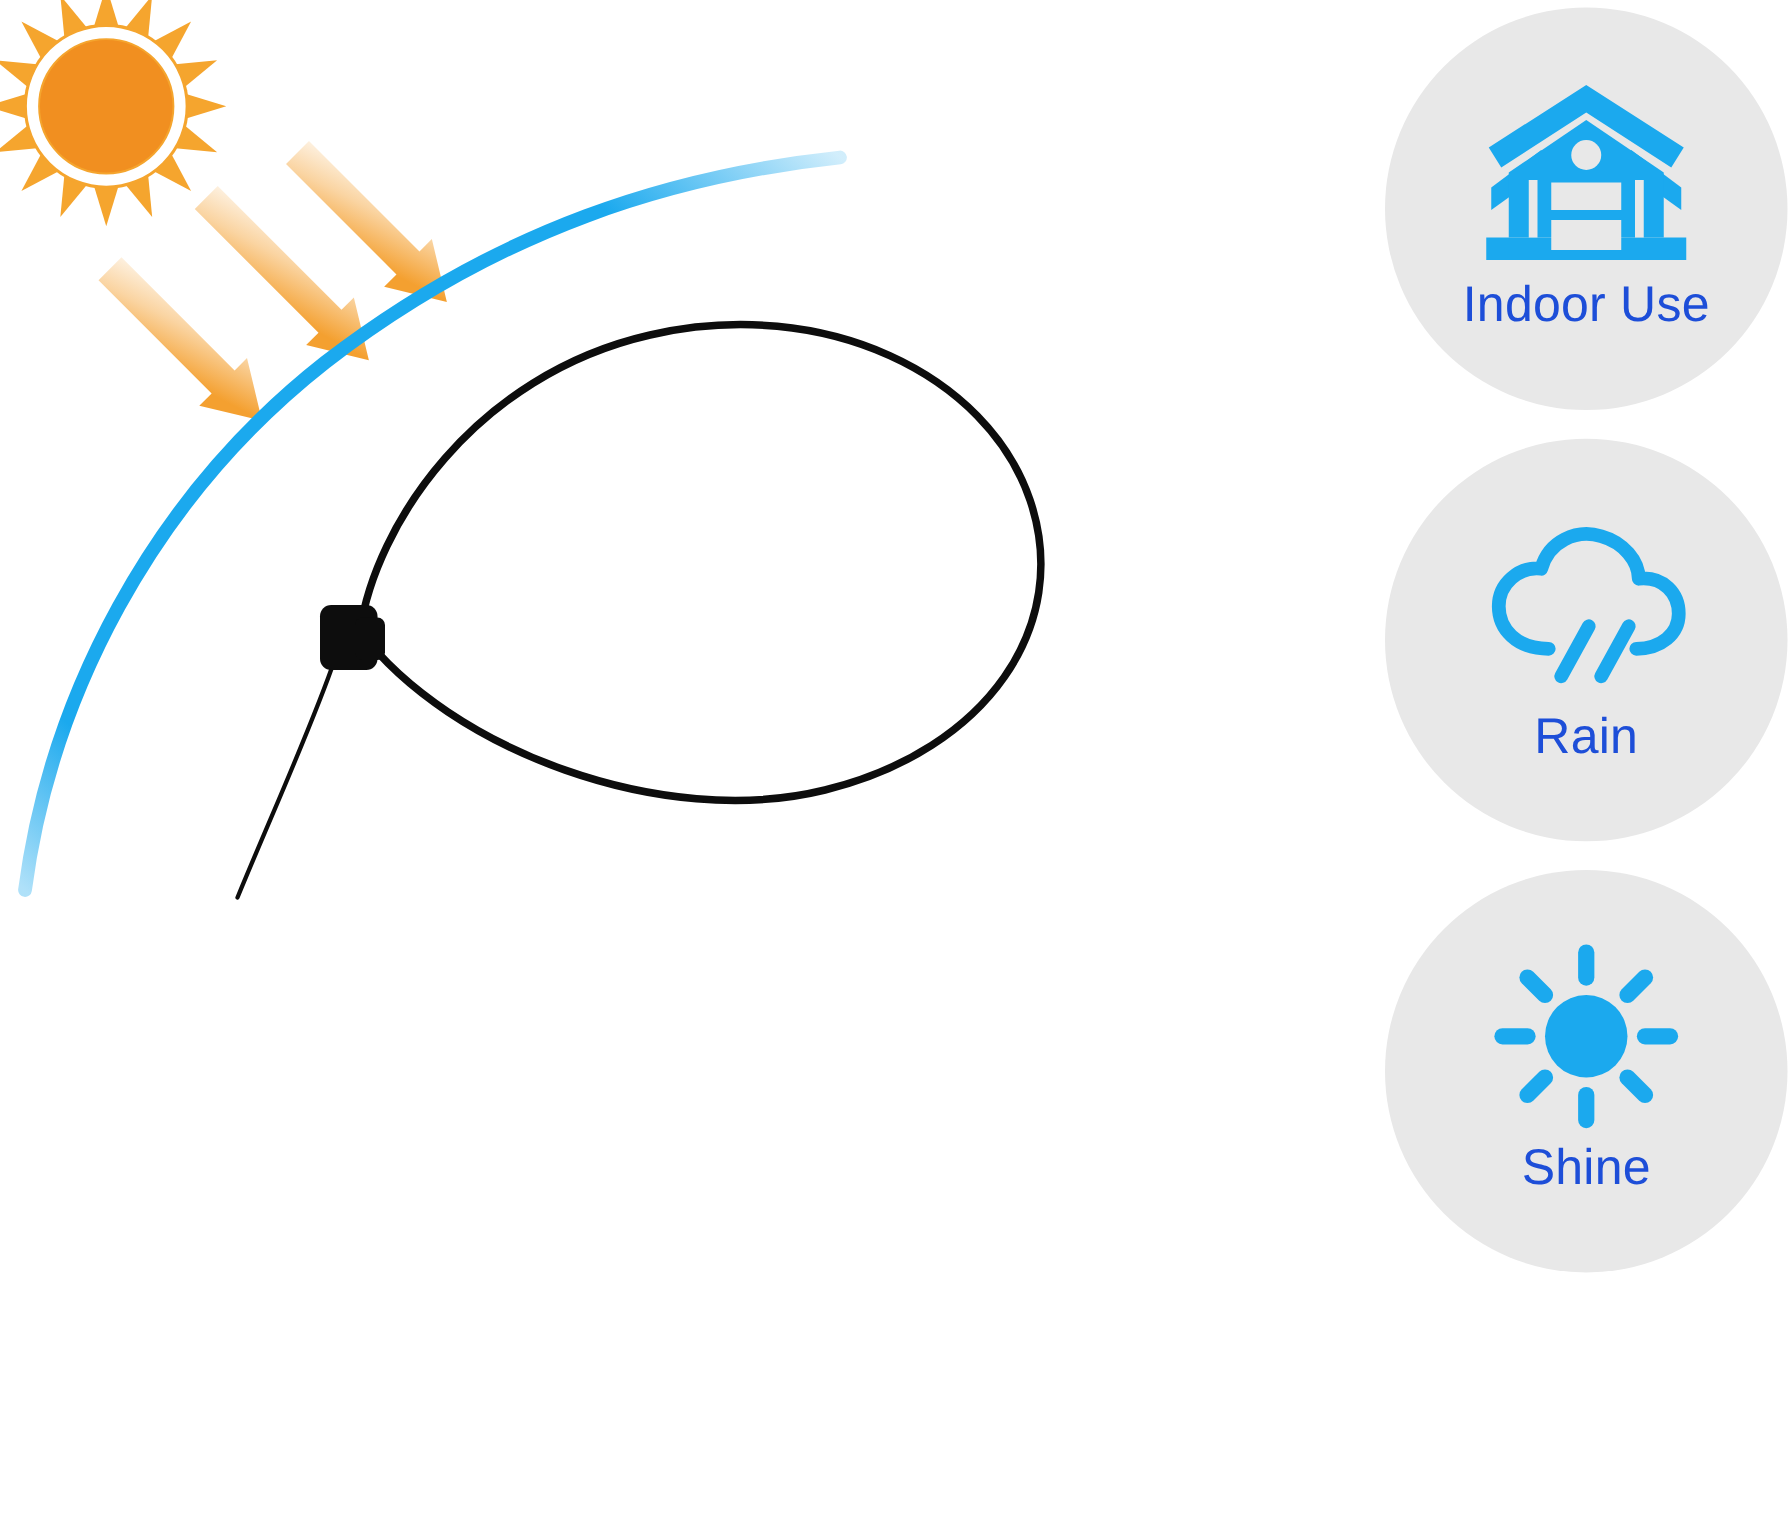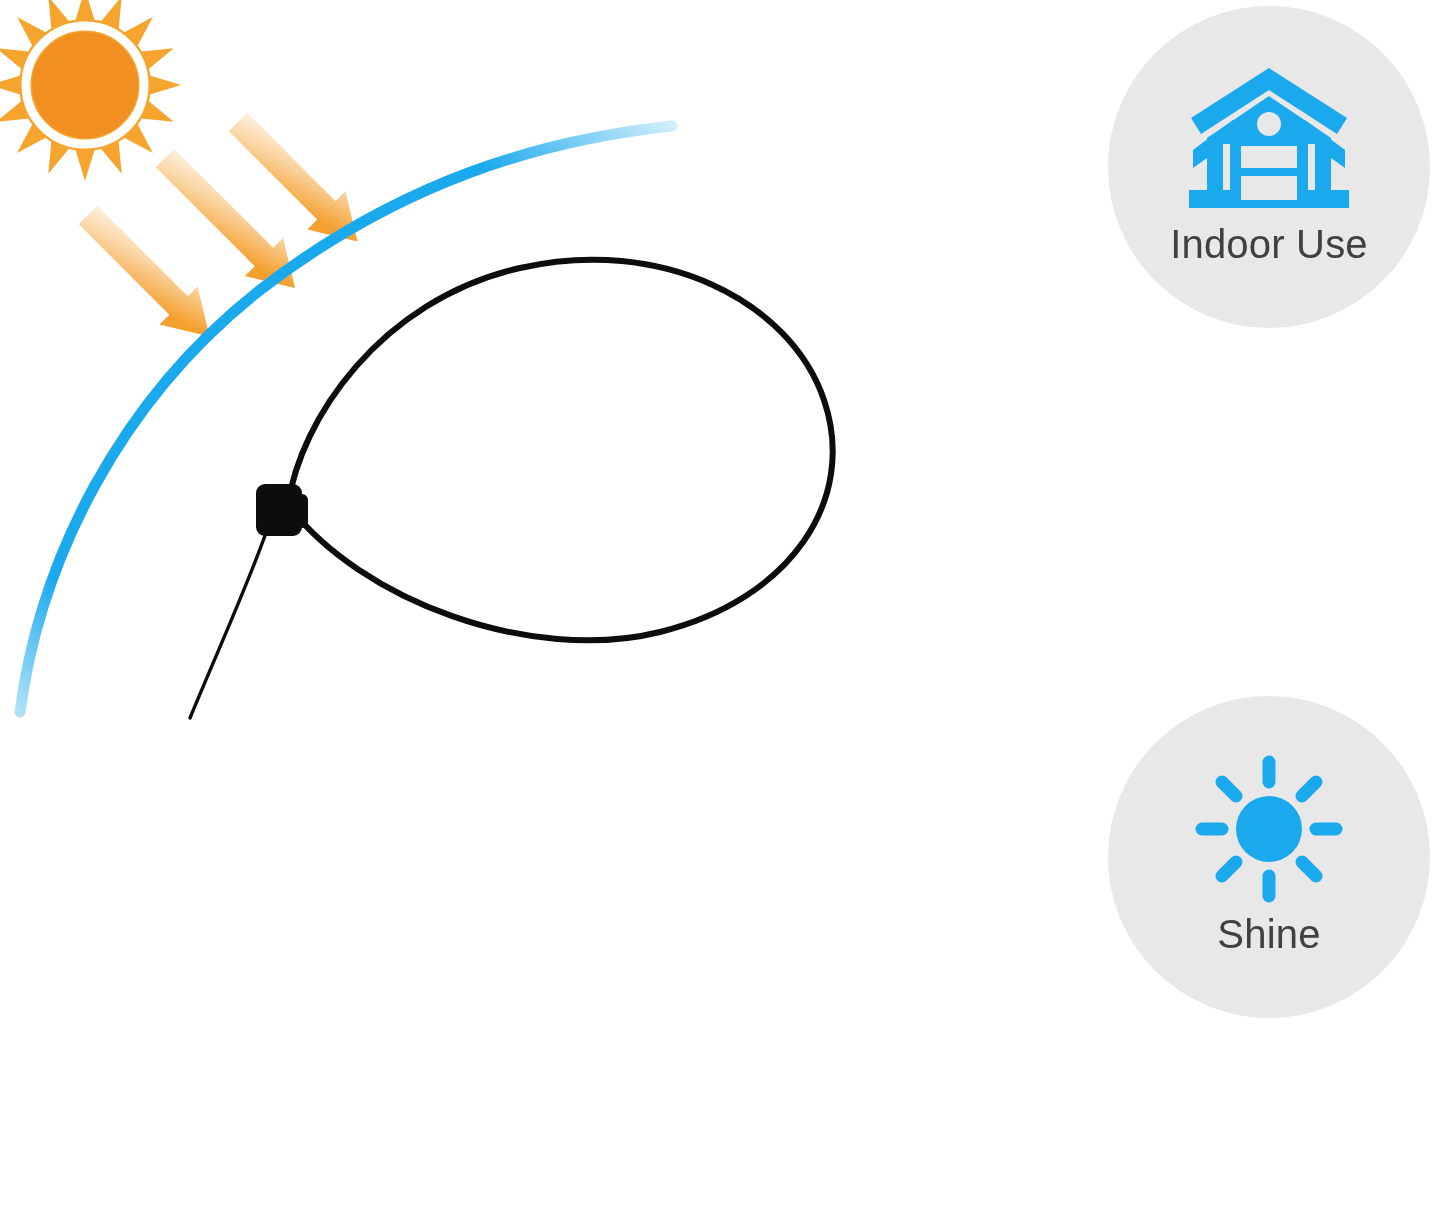--- a/index.html
+++ b/index.html
@@ -59,21 +59,21 @@
     align-items: center;
     justify-content: center;
     margin-top: -6px;
   }
   .feature-icon svg { display: block; overflow: visible; }
 
   .feature-label {
     margin-top: 10px;
     font-size: 40px;
     font-weight: 400;
-    color: #404040;
+    color: #1d4ed8;
     letter-spacing: 0.2px;
     line-height: 1;
     white-space: nowrap;
   }
 
   
   #headline {
     position: absolute;
     left: 82px;
     top: 1016px;
@@ -232,20 +232,40 @@
             <rect x="54" y="80" width="56" height="22"></rect>
             <rect x="54" y="110" width="56" height="24"></rect>
             <rect x="36" y="78" width="7" height="46"></rect>
             <rect x="121" y="78" width="7" height="46"></rect>
           </g>
         </svg>
       </div>
       <div class="feature-label">Indoor Use</div>
     </div>
 
+    <div class="feature-circle c1">
+      <div class="feature-icon">
+        <svg width="164" height="134" viewBox="0 0 164 134" xmlns="http://www.w3.org/2000/svg">
+          <g fill="none" stroke="#1BA9EE" stroke-width="11" stroke-linecap="round" stroke-linejoin="round">
+
+            <path d="M 52 102
+                     C 26 102, 12 86, 12 68
+                     C 12 50, 28 36, 46 38
+                     C 52 16, 74 6, 94 12
+                     C 112 17, 124 32, 124 46
+                     C 144 44, 156 58, 156 74
+                     C 156 90, 142 102, 122 102"></path>
+
+            <line x1="84" y1="84" x2="62" y2="124"></line>
+            <line x1="116" y1="84" x2="94" y2="124"></line>
+          </g>
+        </svg>
+      </div>
+      <div class="feature-label">Rain</div>
+    </div>
 
     <div class="feature-circle c2">
       <div class="feature-icon">
         <svg width="146" height="146" viewBox="0 0 146 146" xmlns="http://www.w3.org/2000/svg">
           <circle cx="73" cy="73" r="33" fill="#1BA9EE"></circle>
           <g stroke="#1BA9EE" stroke-width="13" stroke-linecap="round">
             <line x1="73" y1="6" x2="73" y2="26"></line>
             <line x1="73" y1="120" x2="73" y2="140"></line>
             <line x1="6" y1="73" x2="26" y2="73"></line>
             <line x1="120" y1="73" x2="140" y2="73"></line>

